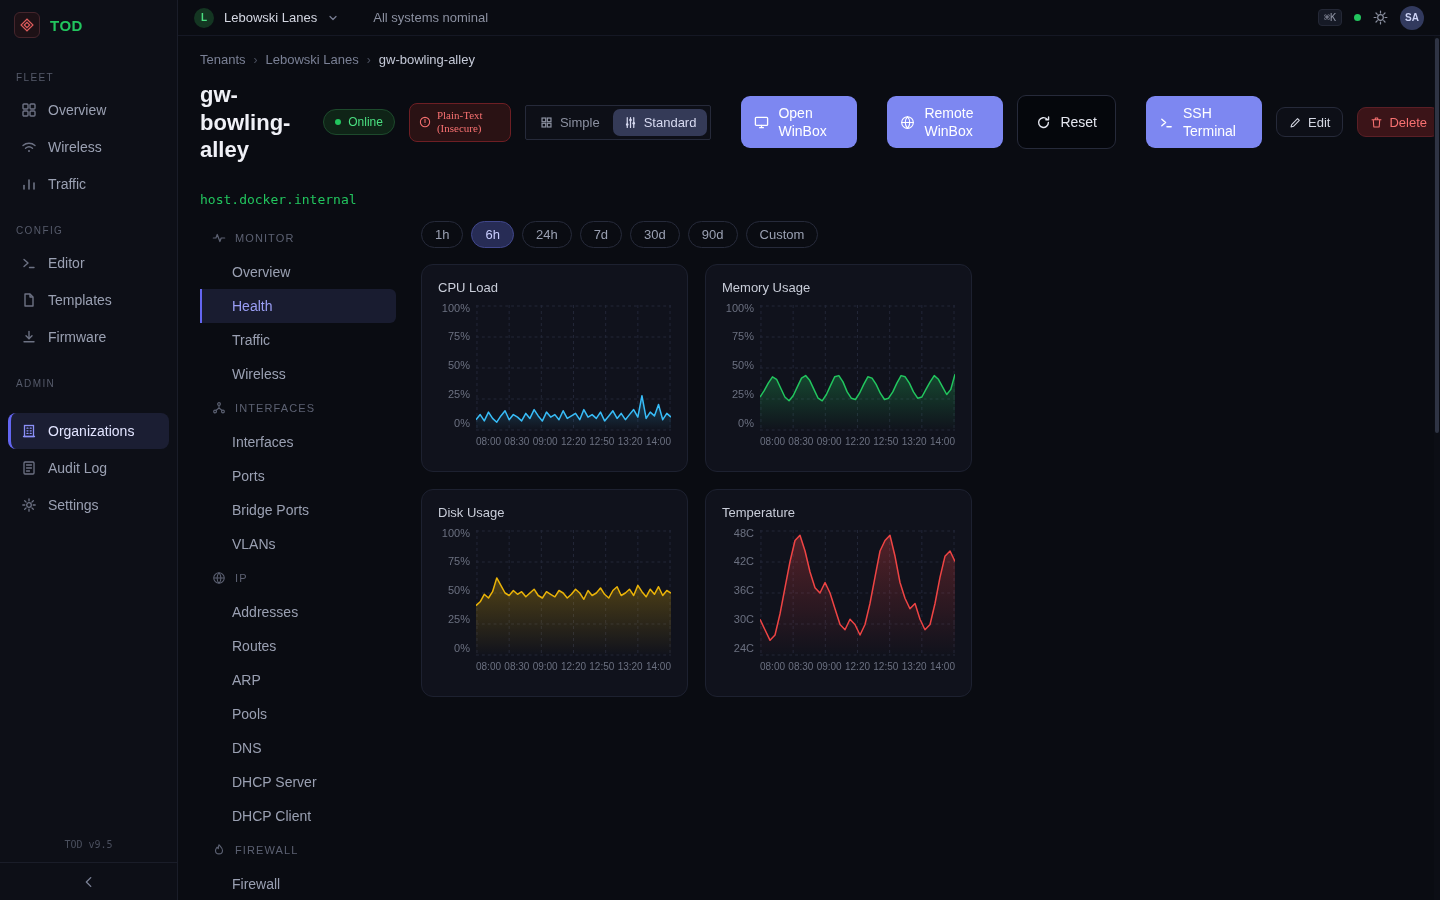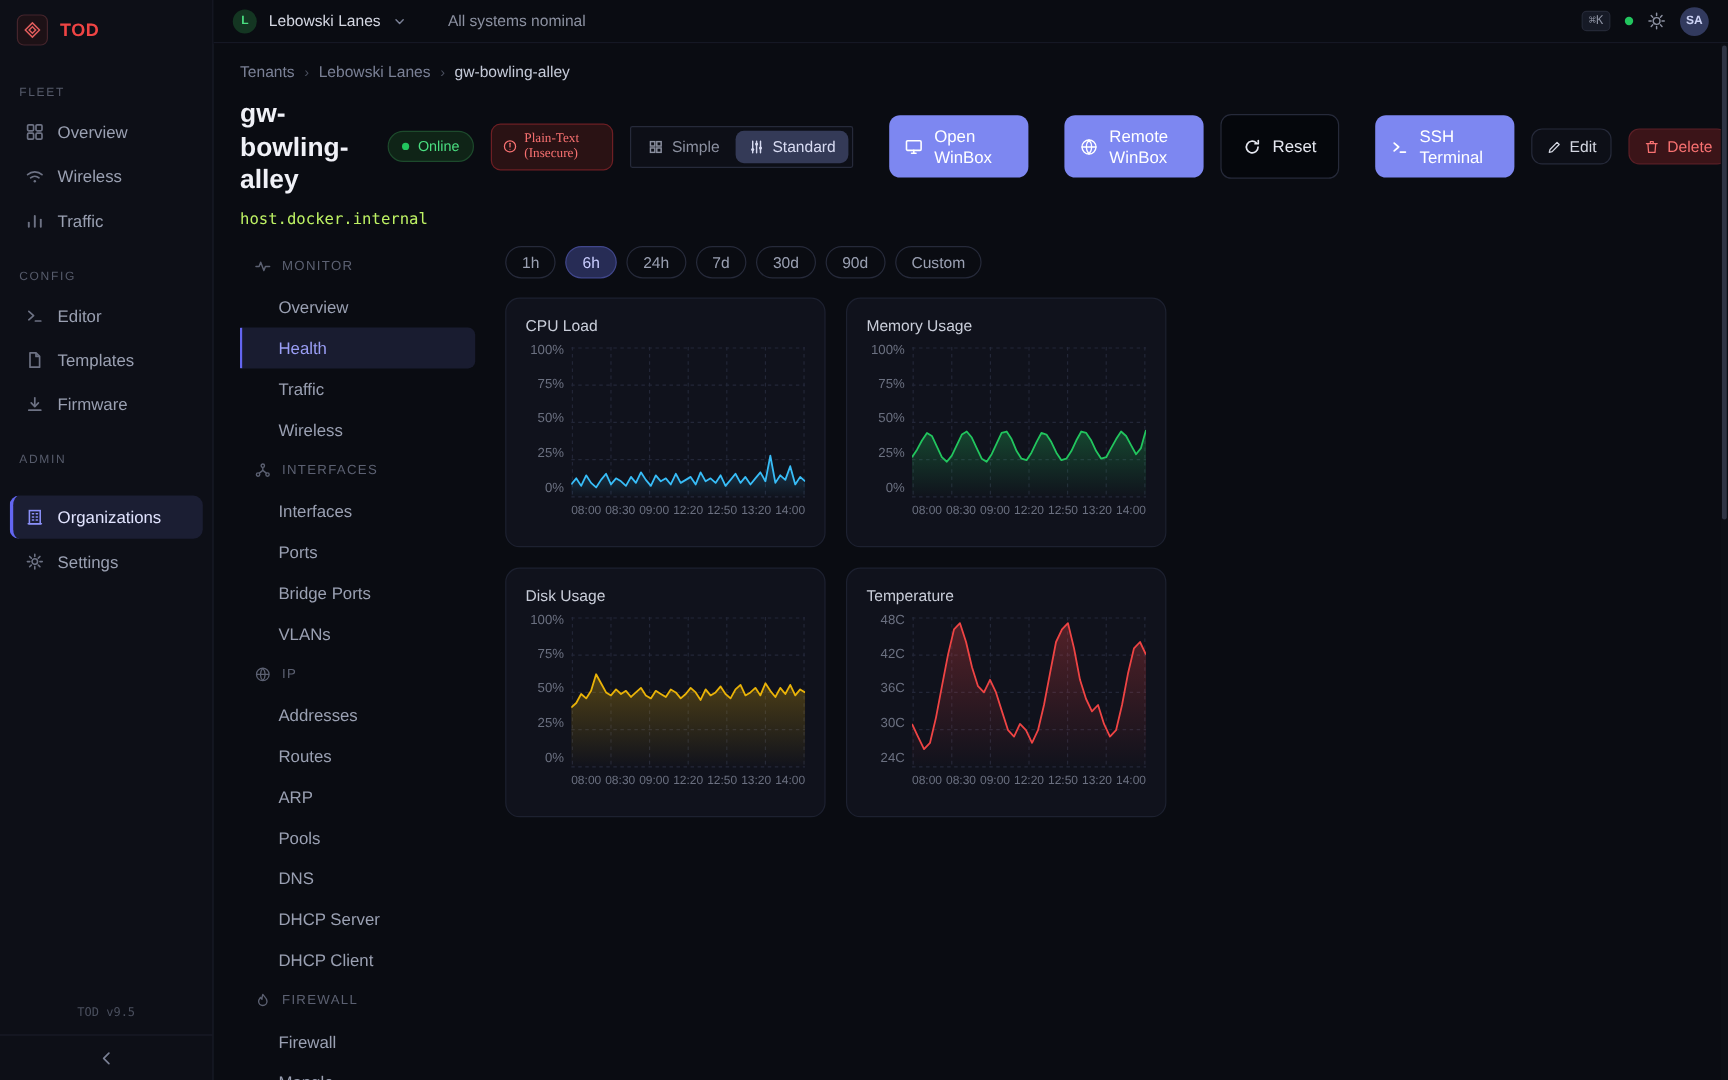--- a/index.html
+++ b/index.html
@@ -7,21 +7,21 @@
               font-family:"Liberation Sans", sans-serif; font-size:14px; }
   svg { display:block; }
   .app { display:flex; width:1440px; height:900px; position:relative; }
 
   
   .sidebar { width:178px; flex-shrink:0; background:#0d0f17; border-right:1px solid #1a1d29;
              display:flex; flex-direction:column; }
   .logo-row { height:50px; display:flex; align-items:center; gap:10px; padding:0 14px; }
   .logo-badge { width:26px; height:26px; border-radius:6px; background:#1d1116; border:1px solid #45252c;
                 display:flex; align-items:center; justify-content:center; color:#e05c5c; }
-  .logo-text { font-weight:700; font-size:15px; letter-spacing:.5px; color:#ef4444; }
+  .logo-text { font-weight:700; font-size:15px; letter-spacing:.5px; color:#22c55e; }
   .side-section-label { padding:22px 16px 8px; font-size:10px; letter-spacing:1.4px; color:#565b6b; }
   .side-item { display:flex; align-items:center; gap:11px; height:36px; margin:1px 8px; padding:0 10px;
                border-radius:8px; color:#9aa0b2; cursor:pointer; border-left:3px solid transparent; }
   .side-item .icon { color:#6d7284; width:16px; }
   .side-item.active { background:#1b1e33; color:#e2e4ff; border-left-color:#6366f1;margin-top:16px; }
   .side-item.active .icon { color:#8b90f8; }
   .side-bottom { margin-top:auto; }
   .version { text-align:center; font-family:"DejaVu Sans Mono", monospace; font-size:10px; color:#4a4f5e; padding-bottom:12px; }
   .collapse-bar { height:38px; border-top:1px solid #1a1d29; display:flex; align-items:center; justify-content:center;
                   color:#7a8095; cursor:pointer; }
@@ -64,21 +64,21 @@
   .seg-opt.active { background:#343a57; color:#d8dbf2; }
   .btn { display:flex; align-items:center; gap:9px; border-radius:9px; cursor:pointer; border:none;
          font-family:inherit; font-size:14px; }
   .btn-primary { background:#7d87f1; color:#ffffff; height:52px; padding:0 13px; text-align:left; line-height:1.3;margin-left:16px; }
   .btn-primary .lbl { width:66px; }
   .btn-dark { background:#05070c; color:#e5e7f0; border:1px solid #262a3a; height:54px; padding:0 18px; }
   .btn-small { height:30px; padding:0 12px; font-size:13px; gap:6px; }
   .btn-edit { background:#0d0f17; color:#d4d7e2; border:1px solid #262a3a; }
   .btn-delete { background:#3b1418; color:#f87171; border:1px solid #5b1f26; }
 
-  .host-line { margin-top:12px; font-family:"DejaVu Sans Mono", monospace; font-size:13px; color:#bef264; }
+  .host-line { margin-top:28px; font-family:"DejaVu Sans Mono", monospace; font-size:13px; color:#22c55e; }
 
   .body-row { margin-top:14px; display:flex; align-items:flex-start; }
 
   
   .device-nav { width:196px; flex-shrink:0; }
   .dn-section { height:34px; display:flex; align-items:center; gap:9px; padding-left:12px; color:#5c6172;
                 font-size:11px; letter-spacing:1.1px; }
   .dn-section .icon { color:#5c6172; }
   .dn-item { height:34px; display:flex; align-items:center; padding-left:30px; color:#9aa0b2; font-size:14px;
              cursor:pointer; border-left:2px solid transparent; }
@@ -189,20 +189,29 @@
       <div class="side-section-label">ADMIN</div>
       <a class="side-item active">
         <span class="icon">
             <svg width="16" height="16" viewBox="0 0 16 16" fill="none" stroke="currentColor" stroke-width="1.3" stroke-linecap="round">
               <rect x="3.5" y="2.5" width="9" height="11"></rect>
               <path d="M6 5.2h1M9.2 5.2h1M6 7.8h1M9.2 7.8h1M6 10.4h1M9.2 10.4h1"></path>
               <path d="M2.5 13.5h11"></path>
             </svg>
           </span>
         <span>Organizations</span>
+      </a>
+      <a class="side-item">
+        <span class="icon">
+            <svg width="16" height="16" viewBox="0 0 16 16" fill="none" stroke="currentColor" stroke-width="1.3" stroke-linecap="round">
+              <rect x="3" y="2" width="10" height="12" rx="1"></rect>
+              <path d="M5.5 5h5M5.5 8h5M5.5 11h3"></path>
+            </svg>
+          </span>
+        <span>Audit Log</span>
       </a>
       <a class="side-item">
         <span class="icon">
             <svg width="16" height="16" viewBox="0 0 16 16" fill="none" stroke="currentColor" stroke-width="1.3" stroke-linecap="round">
               <circle cx="8" cy="8" r="2.3"></circle>
               <path d="M8 1.8v2M8 12.2v2M1.8 8h2M12.2 8h2M3.7 3.7l1.4 1.4M10.9 10.9l1.4 1.4M12.3 3.7l-1.4 1.4M5.1 10.9l-1.4 1.4"></path>
             </svg>
           </span>
         <span>Settings</span>
       </a>

